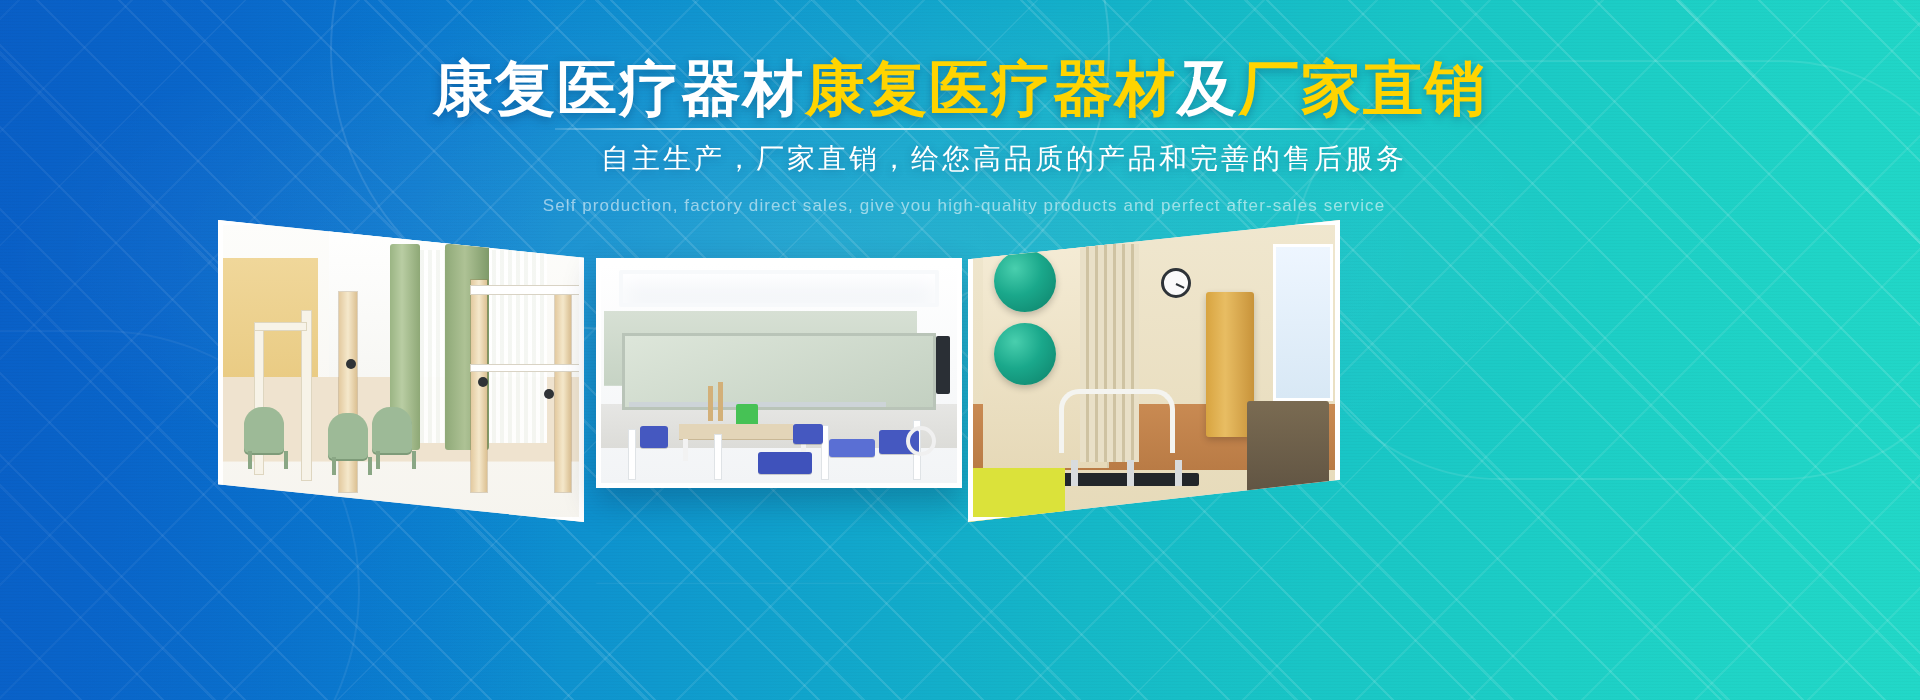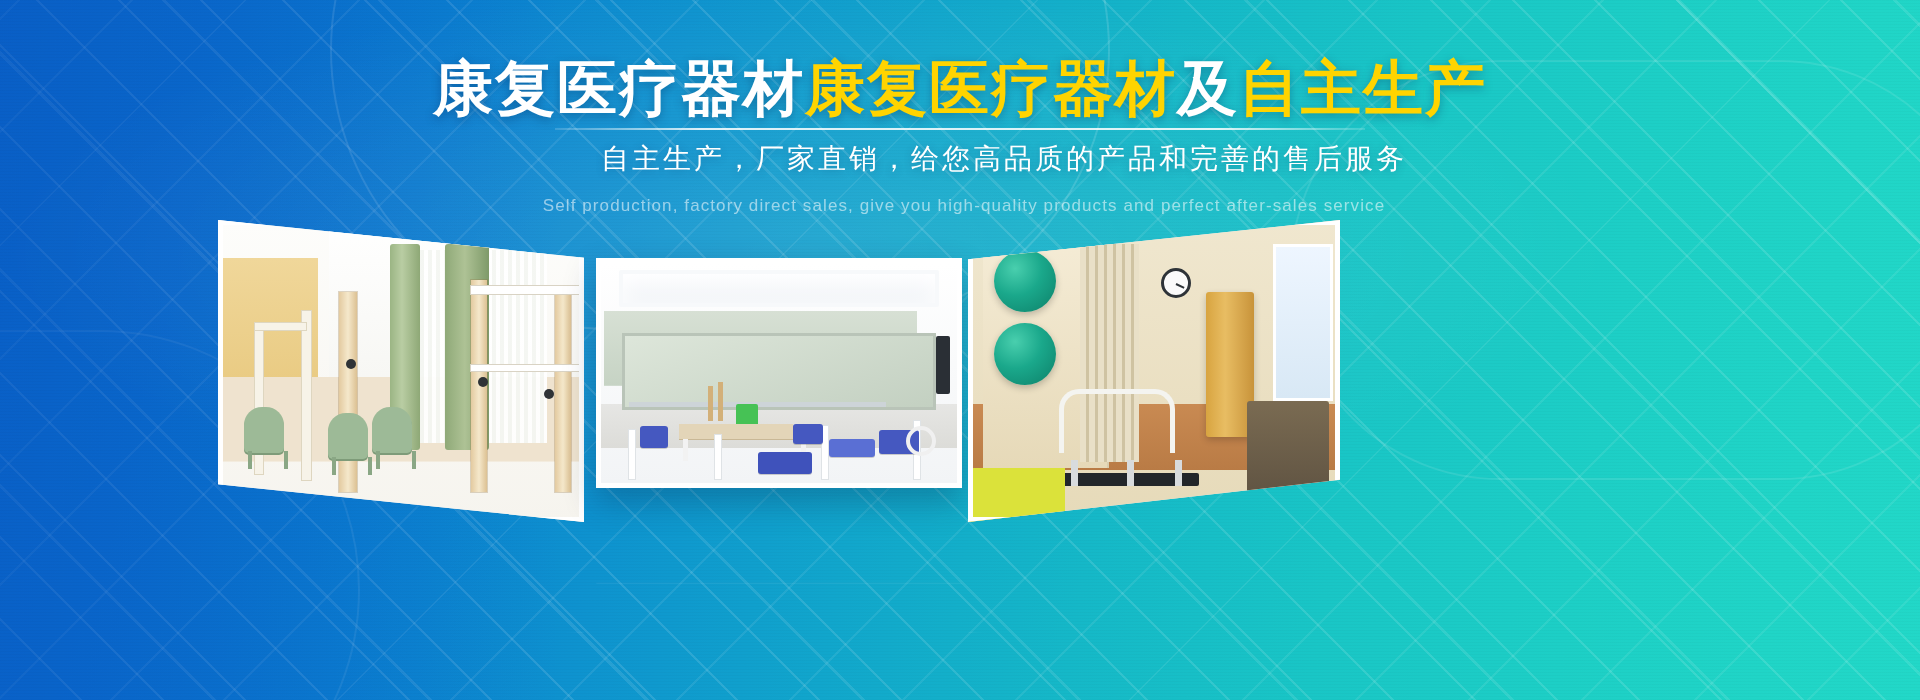--- a/index.html
+++ b/index.html
@@ -334,21 +334,21 @@
   <div class="diag-b"></div>
   <div class="diag-c"></div>
   <div class="swoosh s1"></div>
   <div class="swoosh s2"></div>
   <div class="swoosh s3"></div>
   <div class="mask-left"></div>
   <div class="vignette"></div>
 
   <div class="headline-wrap">
     <div class="headline">
-      <span class="seg-w">康复医疗器材</span><span class="seg-y">康复医疗器材</span><span class="seg-w">及</span><span class="seg-y">自主生产</span>
+      <span class="seg-w">康复医疗器材</span><span class="seg-y">康复医疗器材</span><span class="seg-w">及</span><span class="seg-y">厂家直销</span>
     </div>
   </div>
 
   <div class="rule-row">
     <div class="rule"></div>
   </div>
 
   <div class="sub-cn">自主生产，厂家直销，给您高品质的产品和完善的售后服务</div>
   <div class="sub-en">Self production, factory direct sales, give you high-quality products and perfect after-sales service</div>
 

